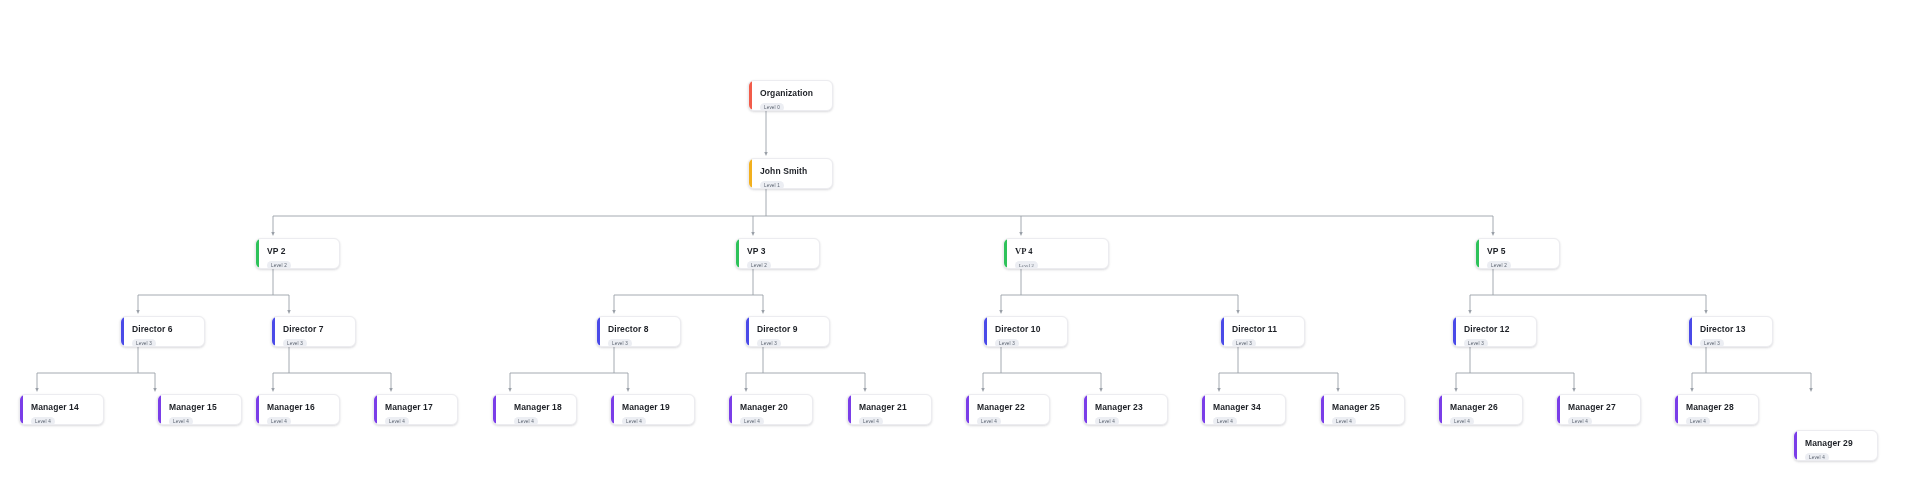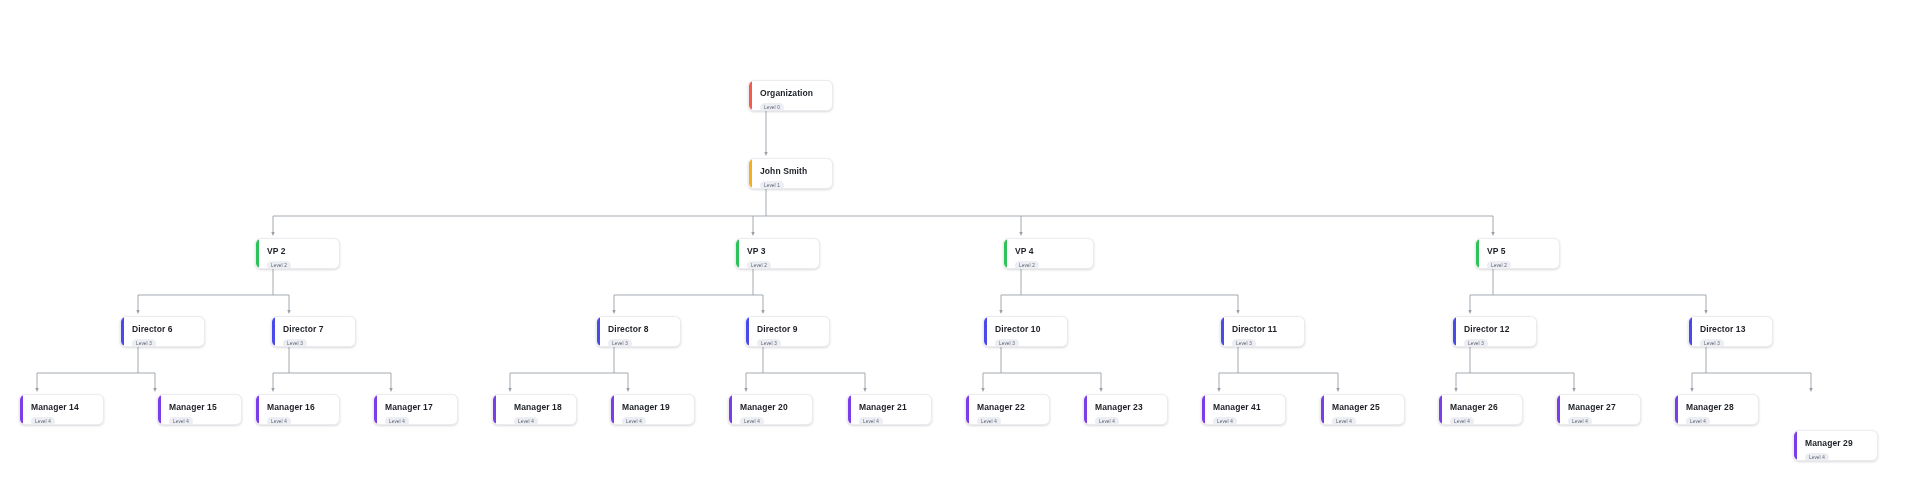--- a/index.html
+++ b/index.html
@@ -151,21 +151,21 @@
       <div class="node" style="left: 255px; top: 238px; width: 85px; height: 31px;">
         <span class="accent" style="background: rgb(46, 194, 90);"></span>
         <div class="title">VP 2</div>
         <div class="badge">Level 2</div>
       </div>
       <div class="node" style="left: 735px; top: 238px; width: 85px; height: 31px;">
         <span class="accent" style="background: rgb(46, 194, 90);"></span>
         <div class="title">VP 3</div>
         <div class="badge">Level 2</div>
       </div>
-      <div class="node" style="left: 1003px; top: 238px; width: 91px; height: 31px;">
+      <div class="node" style="left: 1003px; top: 238px; width: 106px; height: 31px; font-family: Liberation Serif, serif;">
         <span class="accent" style="background: rgb(46, 194, 90);"></span>
         <div class="title">VP 4</div>
         <div class="badge">Level 2</div>
       </div>
       <div class="node" style="left: 1475px; top: 238px; width: 85px; height: 31px;">
         <span class="accent" style="background: rgb(46, 194, 90);"></span>
         <div class="title">VP 5</div>
         <div class="badge">Level 2</div>
       </div>
       <div class="node" style="left: 120px; top: 316px; width: 85px; height: 31px;">
@@ -253,21 +253,21 @@
         <div class="title">Manager 22</div>
         <div class="badge">Level 4</div>
       </div>
       <div class="node" style="left: 1083px; top: 394px; width: 85px; height: 31px;">
         <span class="accent" style="background: rgb(122, 61, 232);"></span>
         <div class="title">Manager 23</div>
         <div class="badge">Level 4</div>
       </div>
       <div class="node" style="left: 1201px; top: 394px; width: 85px; height: 31px;">
         <span class="accent" style="background: rgb(122, 61, 232);"></span>
-        <div class="title">Manager 41</div>
+        <div class="title">Manager 34</div>
         <div class="badge">Level 4</div>
       </div>
       <div class="node" style="left: 1320px; top: 394px; width: 85px; height: 31px;">
         <span class="accent" style="background: rgb(122, 61, 232);"></span>
         <div class="title">Manager 25</div>
         <div class="badge">Level 4</div>
       </div>
       <div class="node" style="left: 1438px; top: 394px; width: 85px; height: 31px;">
         <span class="accent" style="background: rgb(122, 61, 232);"></span>
         <div class="title">Manager 26</div>

